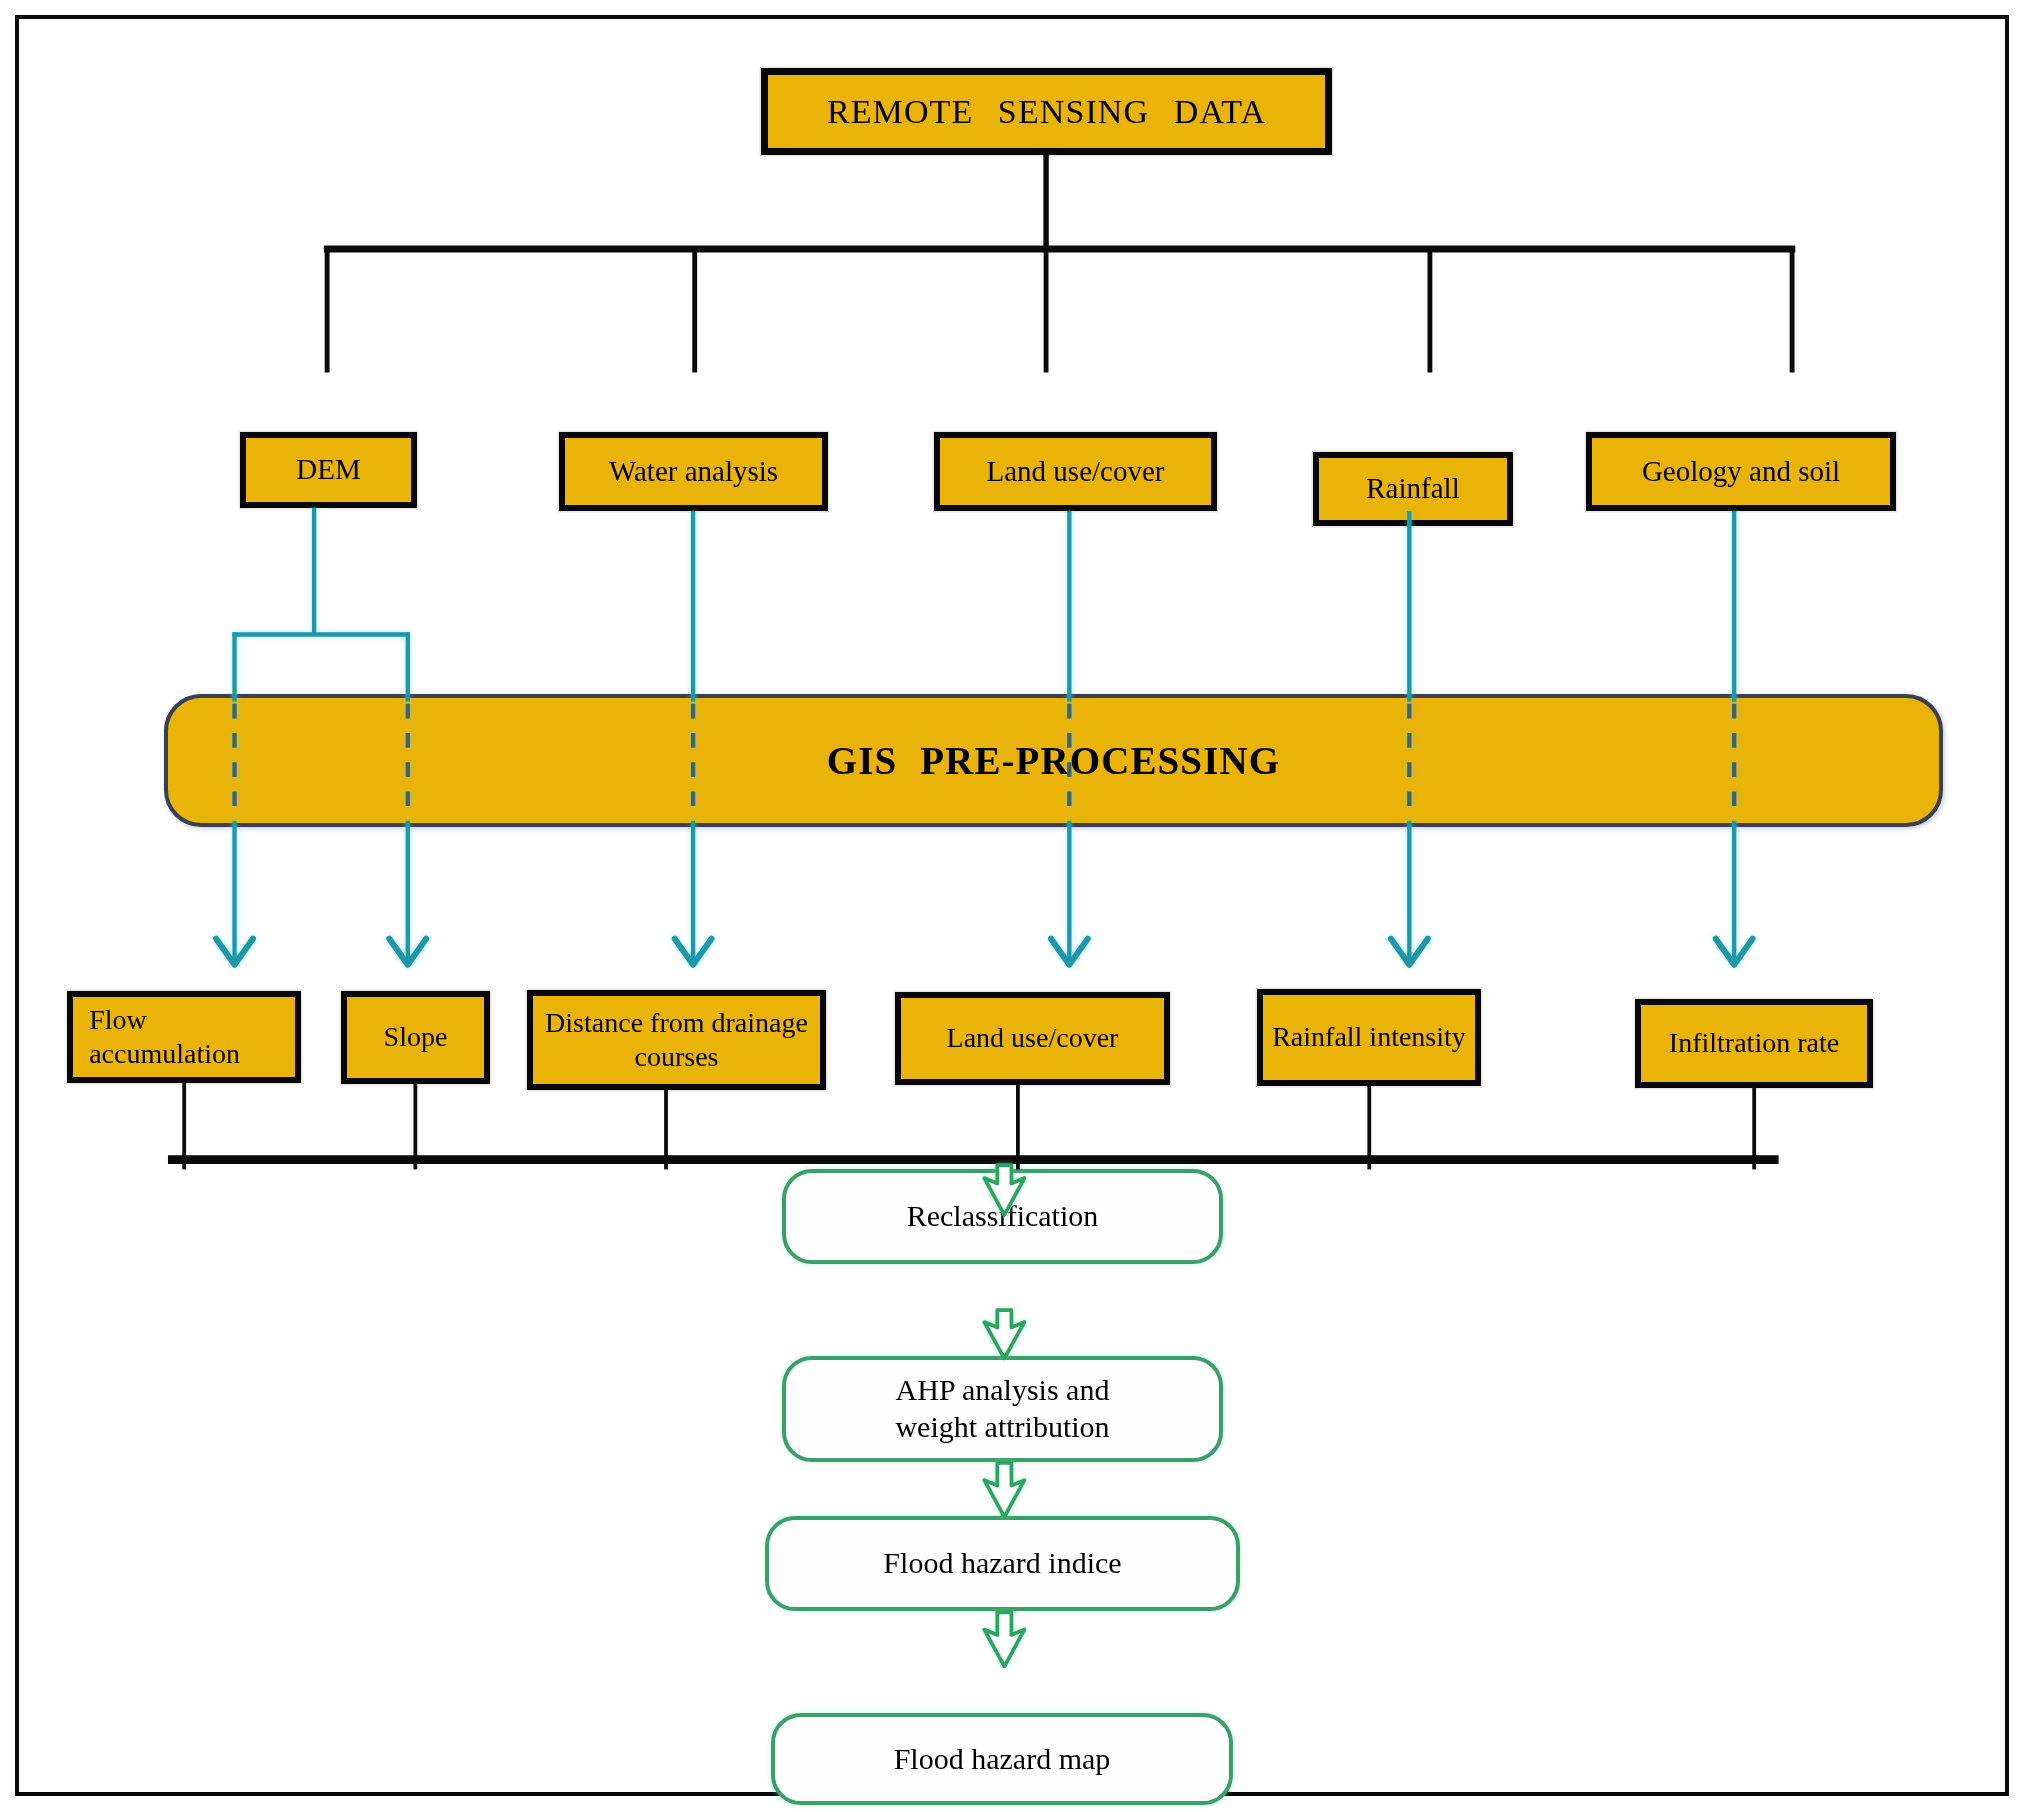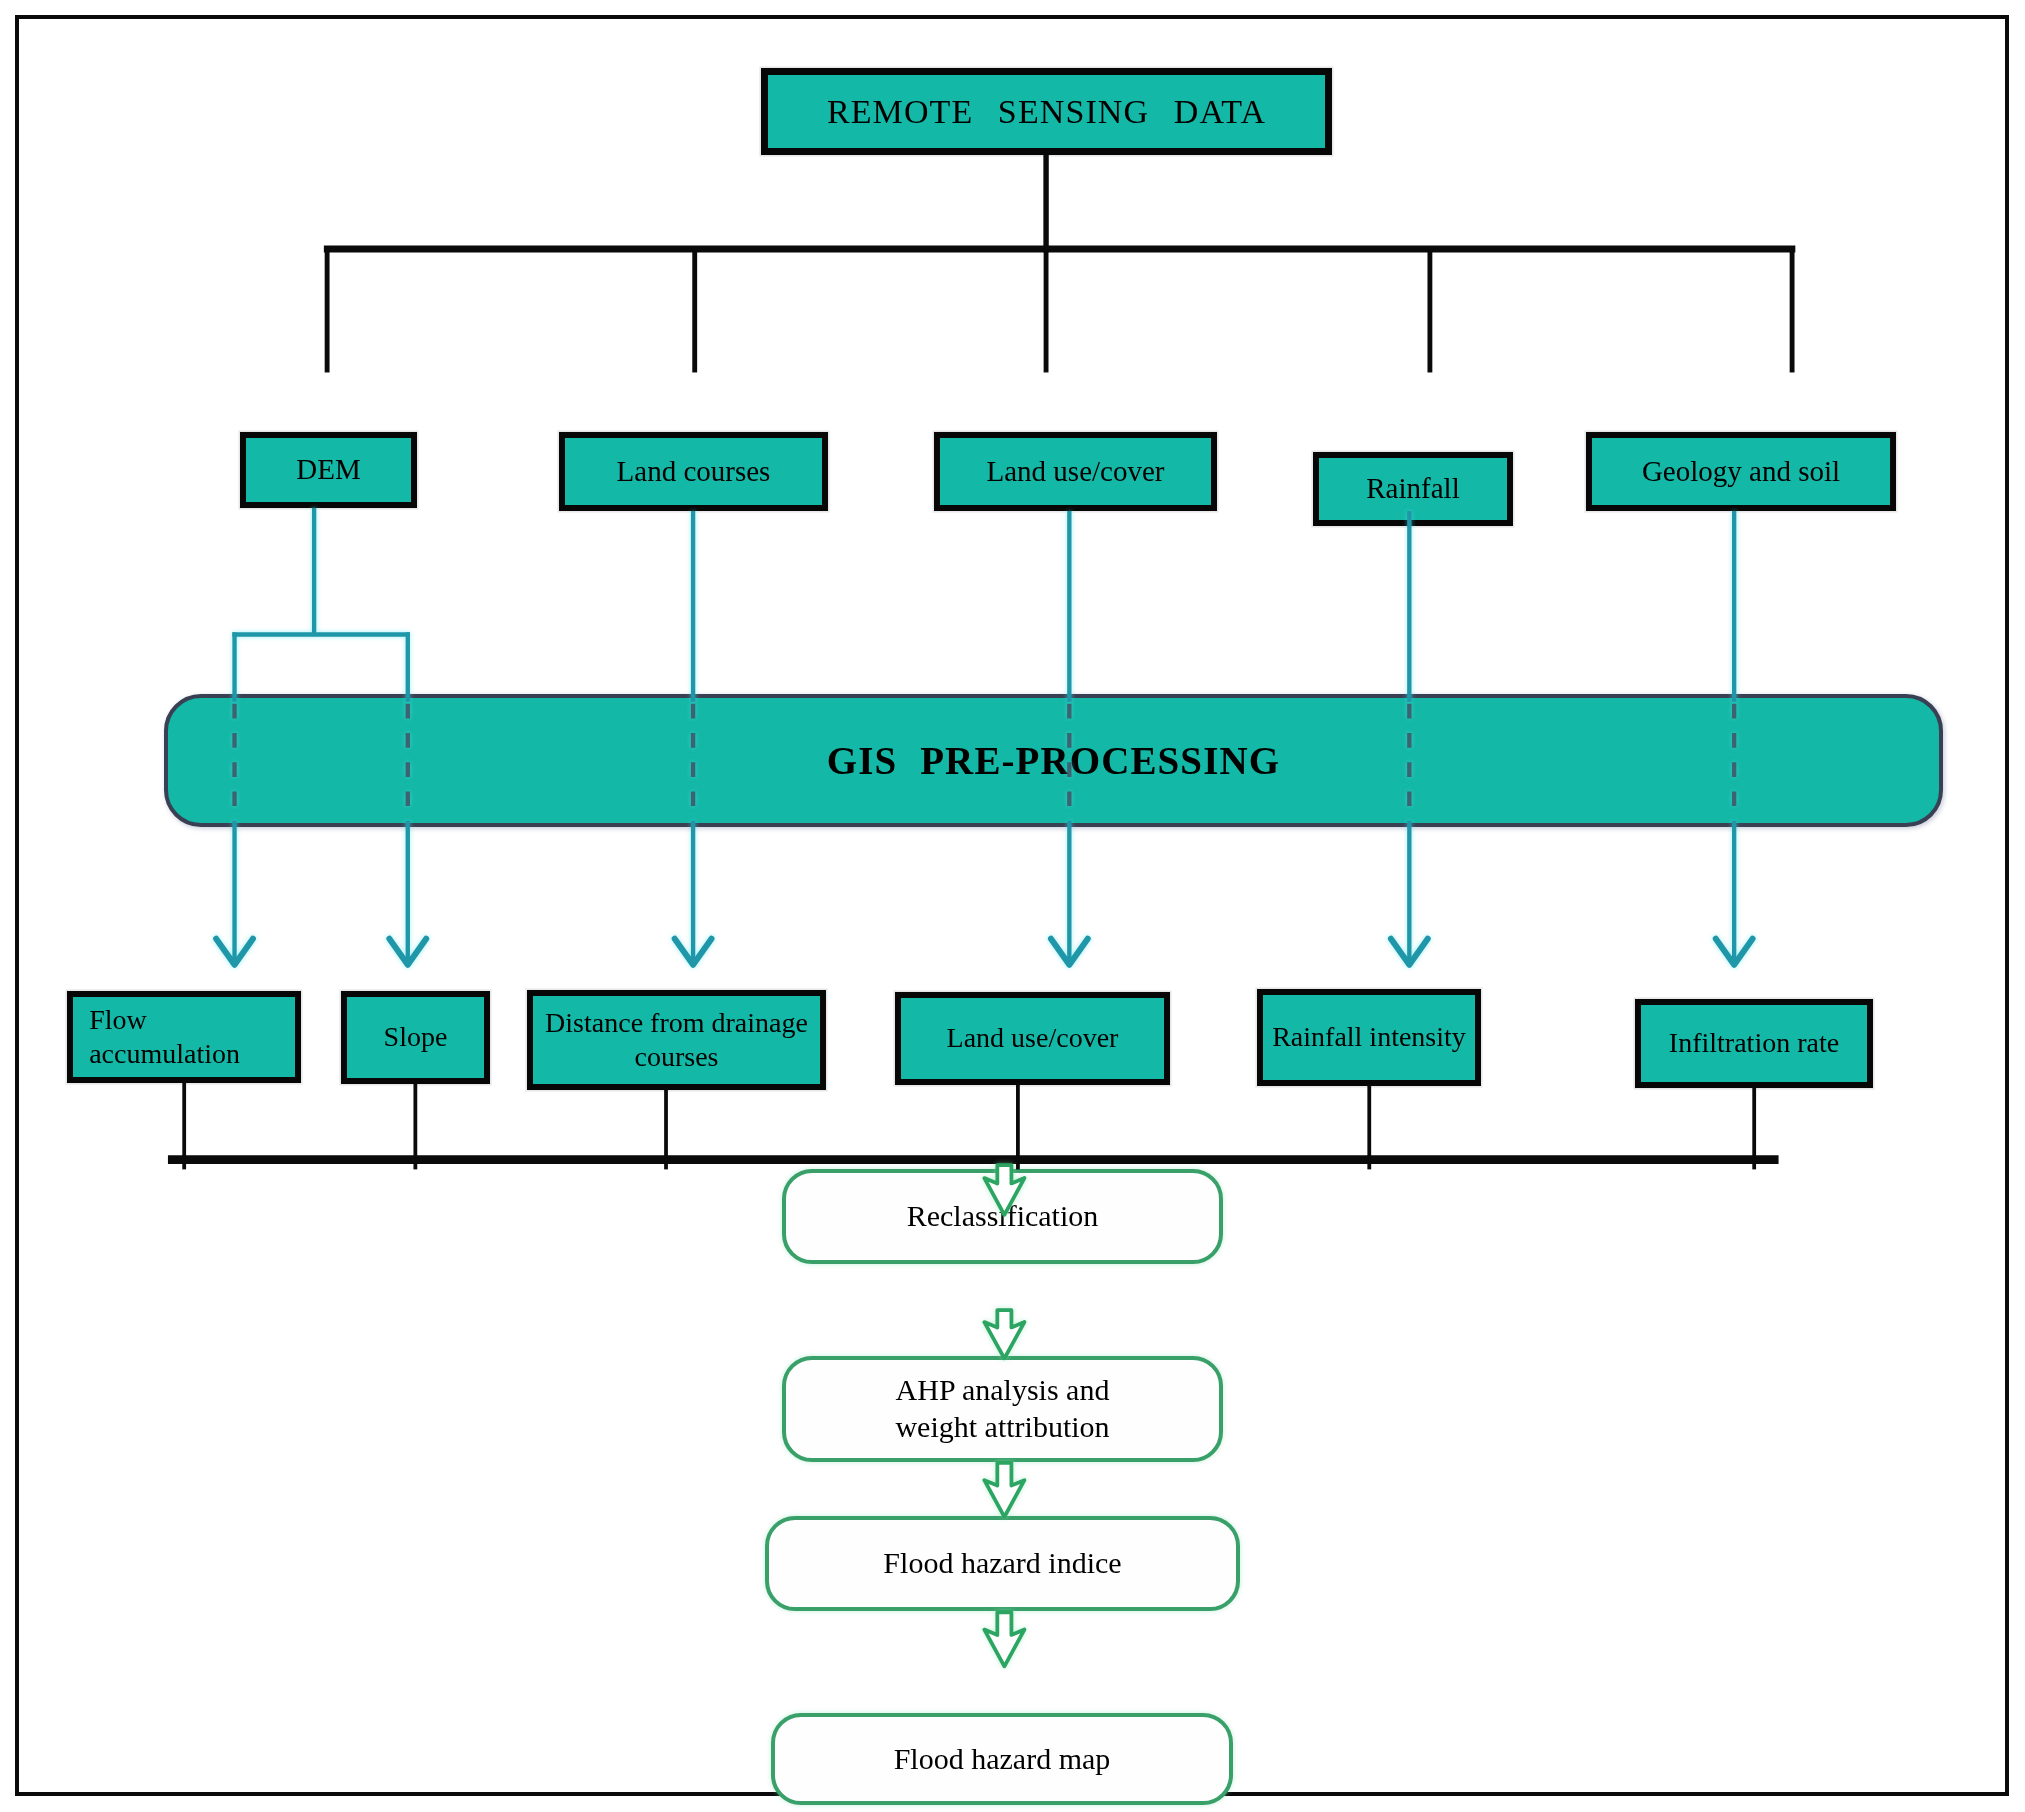--- a/index.html
+++ b/index.html
@@ -11,21 +11,21 @@
   #canvas { position: relative; width: 2025px; height: 1812px; background: #fff; overflow: hidden; }
 
   .frame {
     position: absolute; left: 15px; top: 15px; width: 1994px; height: 1781px;
     border: 4.3px solid #0a0a0a; box-sizing: border-box; background: transparent;
   }
 
   .box {
     position: absolute; box-sizing: border-box;
     display: flex; align-items: center; justify-content: center;
-    text-align: center; color: #000; background: #14b8a6;
+    text-align: center; color: #000; background: #eab308;
     line-height: 1.22; z-index: 1;
   }
   .black-box  { border: 6.5px solid #070707; font-size: 29px; box-shadow: 0 0 0 1.6px rgba(150,150,150,0.22); }
   .top-box    { border-width: 7.6px; font-size: 34px; letter-spacing: 1.1px; word-spacing: 15px; }
   .row2-box   { font-size: 28px; }
   .left-align { justify-content: flex-end; text-align: left; padding-left: 16.2px; }
 
   .gis-box {
     border: 4.9px solid var(--gis-border); border-radius: 37px;
     font-size: 39px; font-weight: bold; letter-spacing: 1.1px; word-spacing: 12px;
@@ -58,21 +58,21 @@
   <div class="frame"></div>
 
   <div class="box black-box top-box" style="left:761px; top:68px; width:571px; height:87px;">
     <span>REMOTE SENSING DATA</span>
   </div>
 
   <div class="box black-box" style="left:240px; top:432px; width:177px; height:76px;">
     <span>DEM</span>
   </div>
   <div class="box black-box" style="left:559px; top:432px; width:269px; height:79px;">
-    <span>Land courses</span>
+    <span>Water analysis</span>
   </div>
   <div class="box black-box" style="left:934px; top:432px; width:283px; height:79px;">
     <span>Land use/cover</span>
   </div>
   <div class="box black-box" style="left:1313px; top:452px; width:200px; height:74px;">
     <span>Rainfall</span>
   </div>
   <div class="box black-box" style="left:1586px; top:432px; width:310px; height:79px;">
     <span>Geology and soil</span>
   </div>

